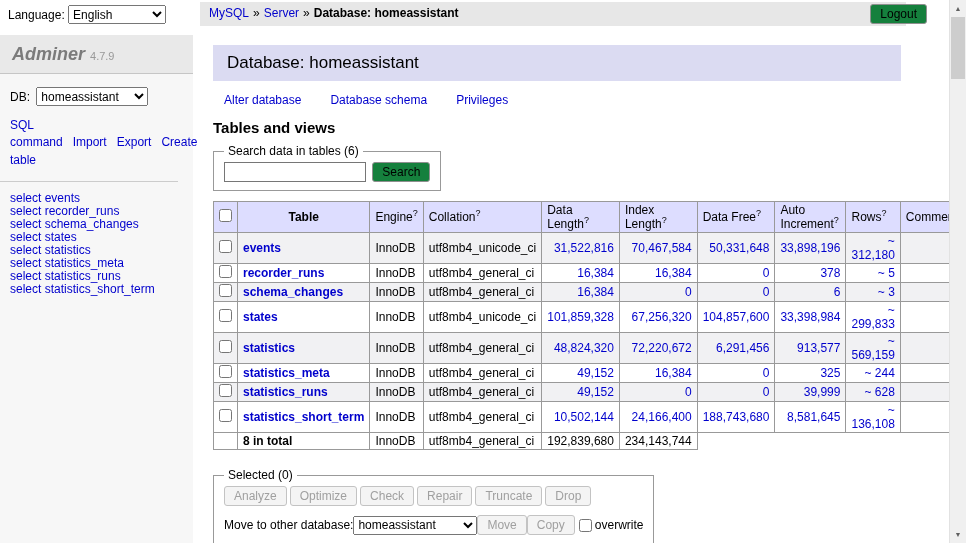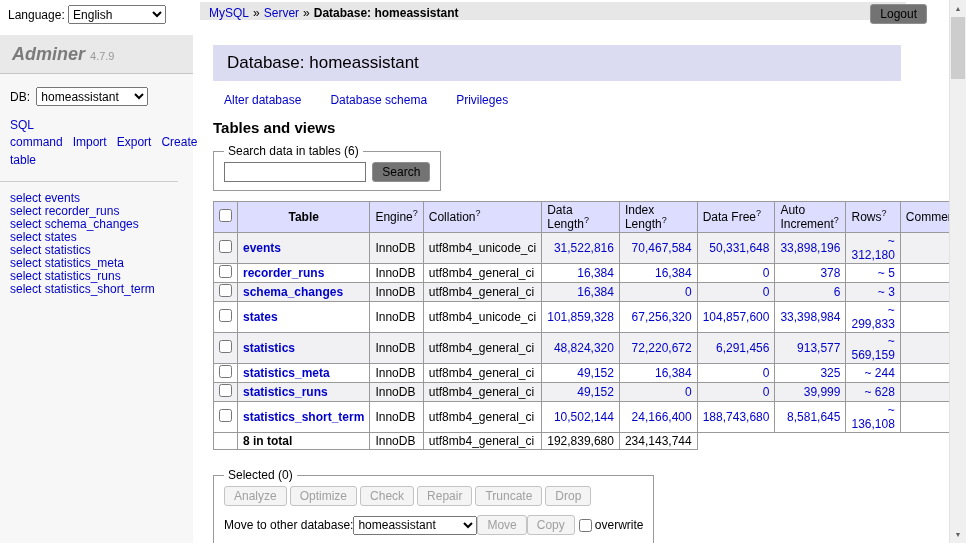--- a/index.html
+++ b/index.html
@@ -5,31 +5,31 @@
   * { box-sizing: border-box; }
   html,body { margin:0; padding:0; }
   body {
     width:966px; height:543px; overflow:hidden; position:relative;
     background:#fff; color:#000;
     font-family:"Liberation Sans","DejaVu Sans",sans-serif; font-size:12px;
   }
   a { color:#0000cc; text-decoration:none; cursor:pointer; }
   select, input, button { font-family:inherit; font-size:12px; }
   button {
-    padding:2px 9px; background:#737373; border:1px solid #8f8f8f;
+    padding:2px 9px; background:#15803d; border:1px solid #8f8f8f;
     border-radius:3px; color:#000;
   }
   button:disabled { color:#a0a0a0; background:#f4f4f4; border-color:#c3c3c3; }
 
   
   .topbar { position:absolute; left:0; top:0; width:949px; height:27px; background:#fff; }
   .lang { position:absolute; left:8px; top:5px; }
   .lang select { width:98px; height:19px; }
   .breadcrumb {
-    position:absolute; left:200px; top:2px; width:706px; height:18px;
+    position:absolute; left:200px; top:2px; width:706px; height:24px;
     background:#e7e7e7; padding:4px 9px; white-space:nowrap;
   }
   .breadcrumb .sep { color:#000; margin:0 4px; }
   .breadcrumb b { font-weight:bold; }
   .logout-btn { position:absolute; top:4px; right:22px; }
 
   
   .sidebar {
     position:absolute; left:0; top:27px; width:193px; bottom:0;
     background:#f7f7f7;

